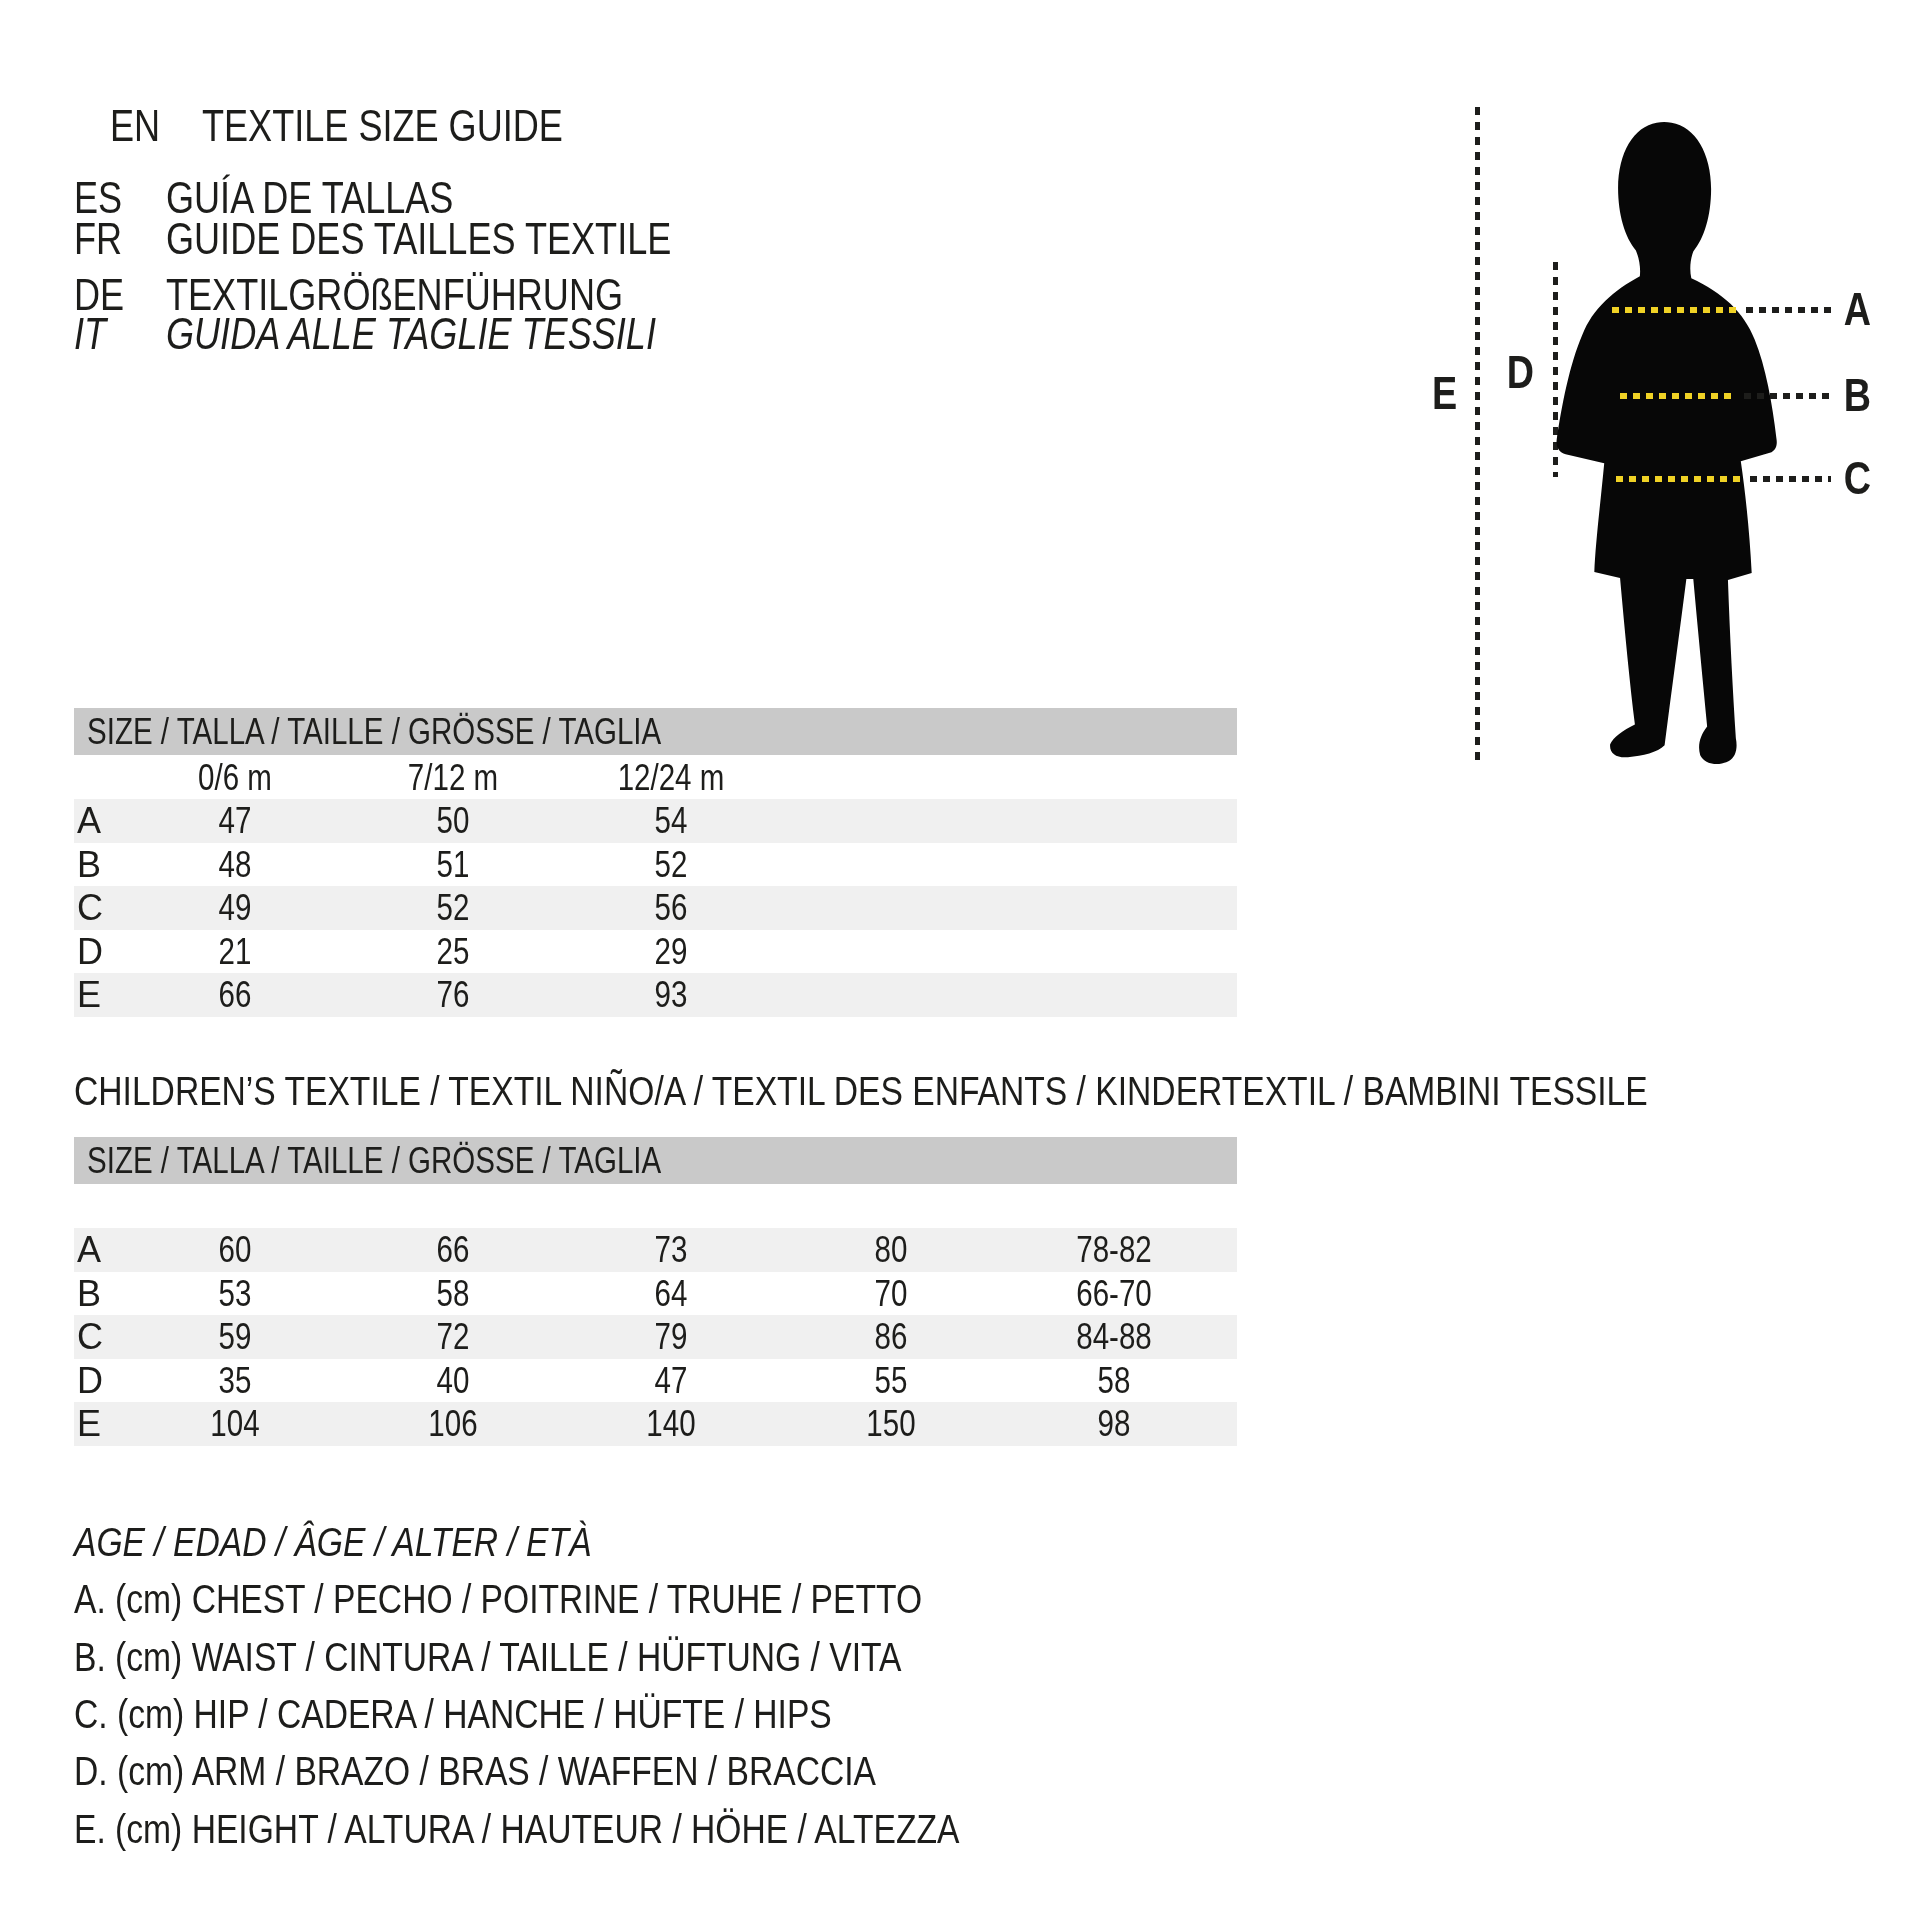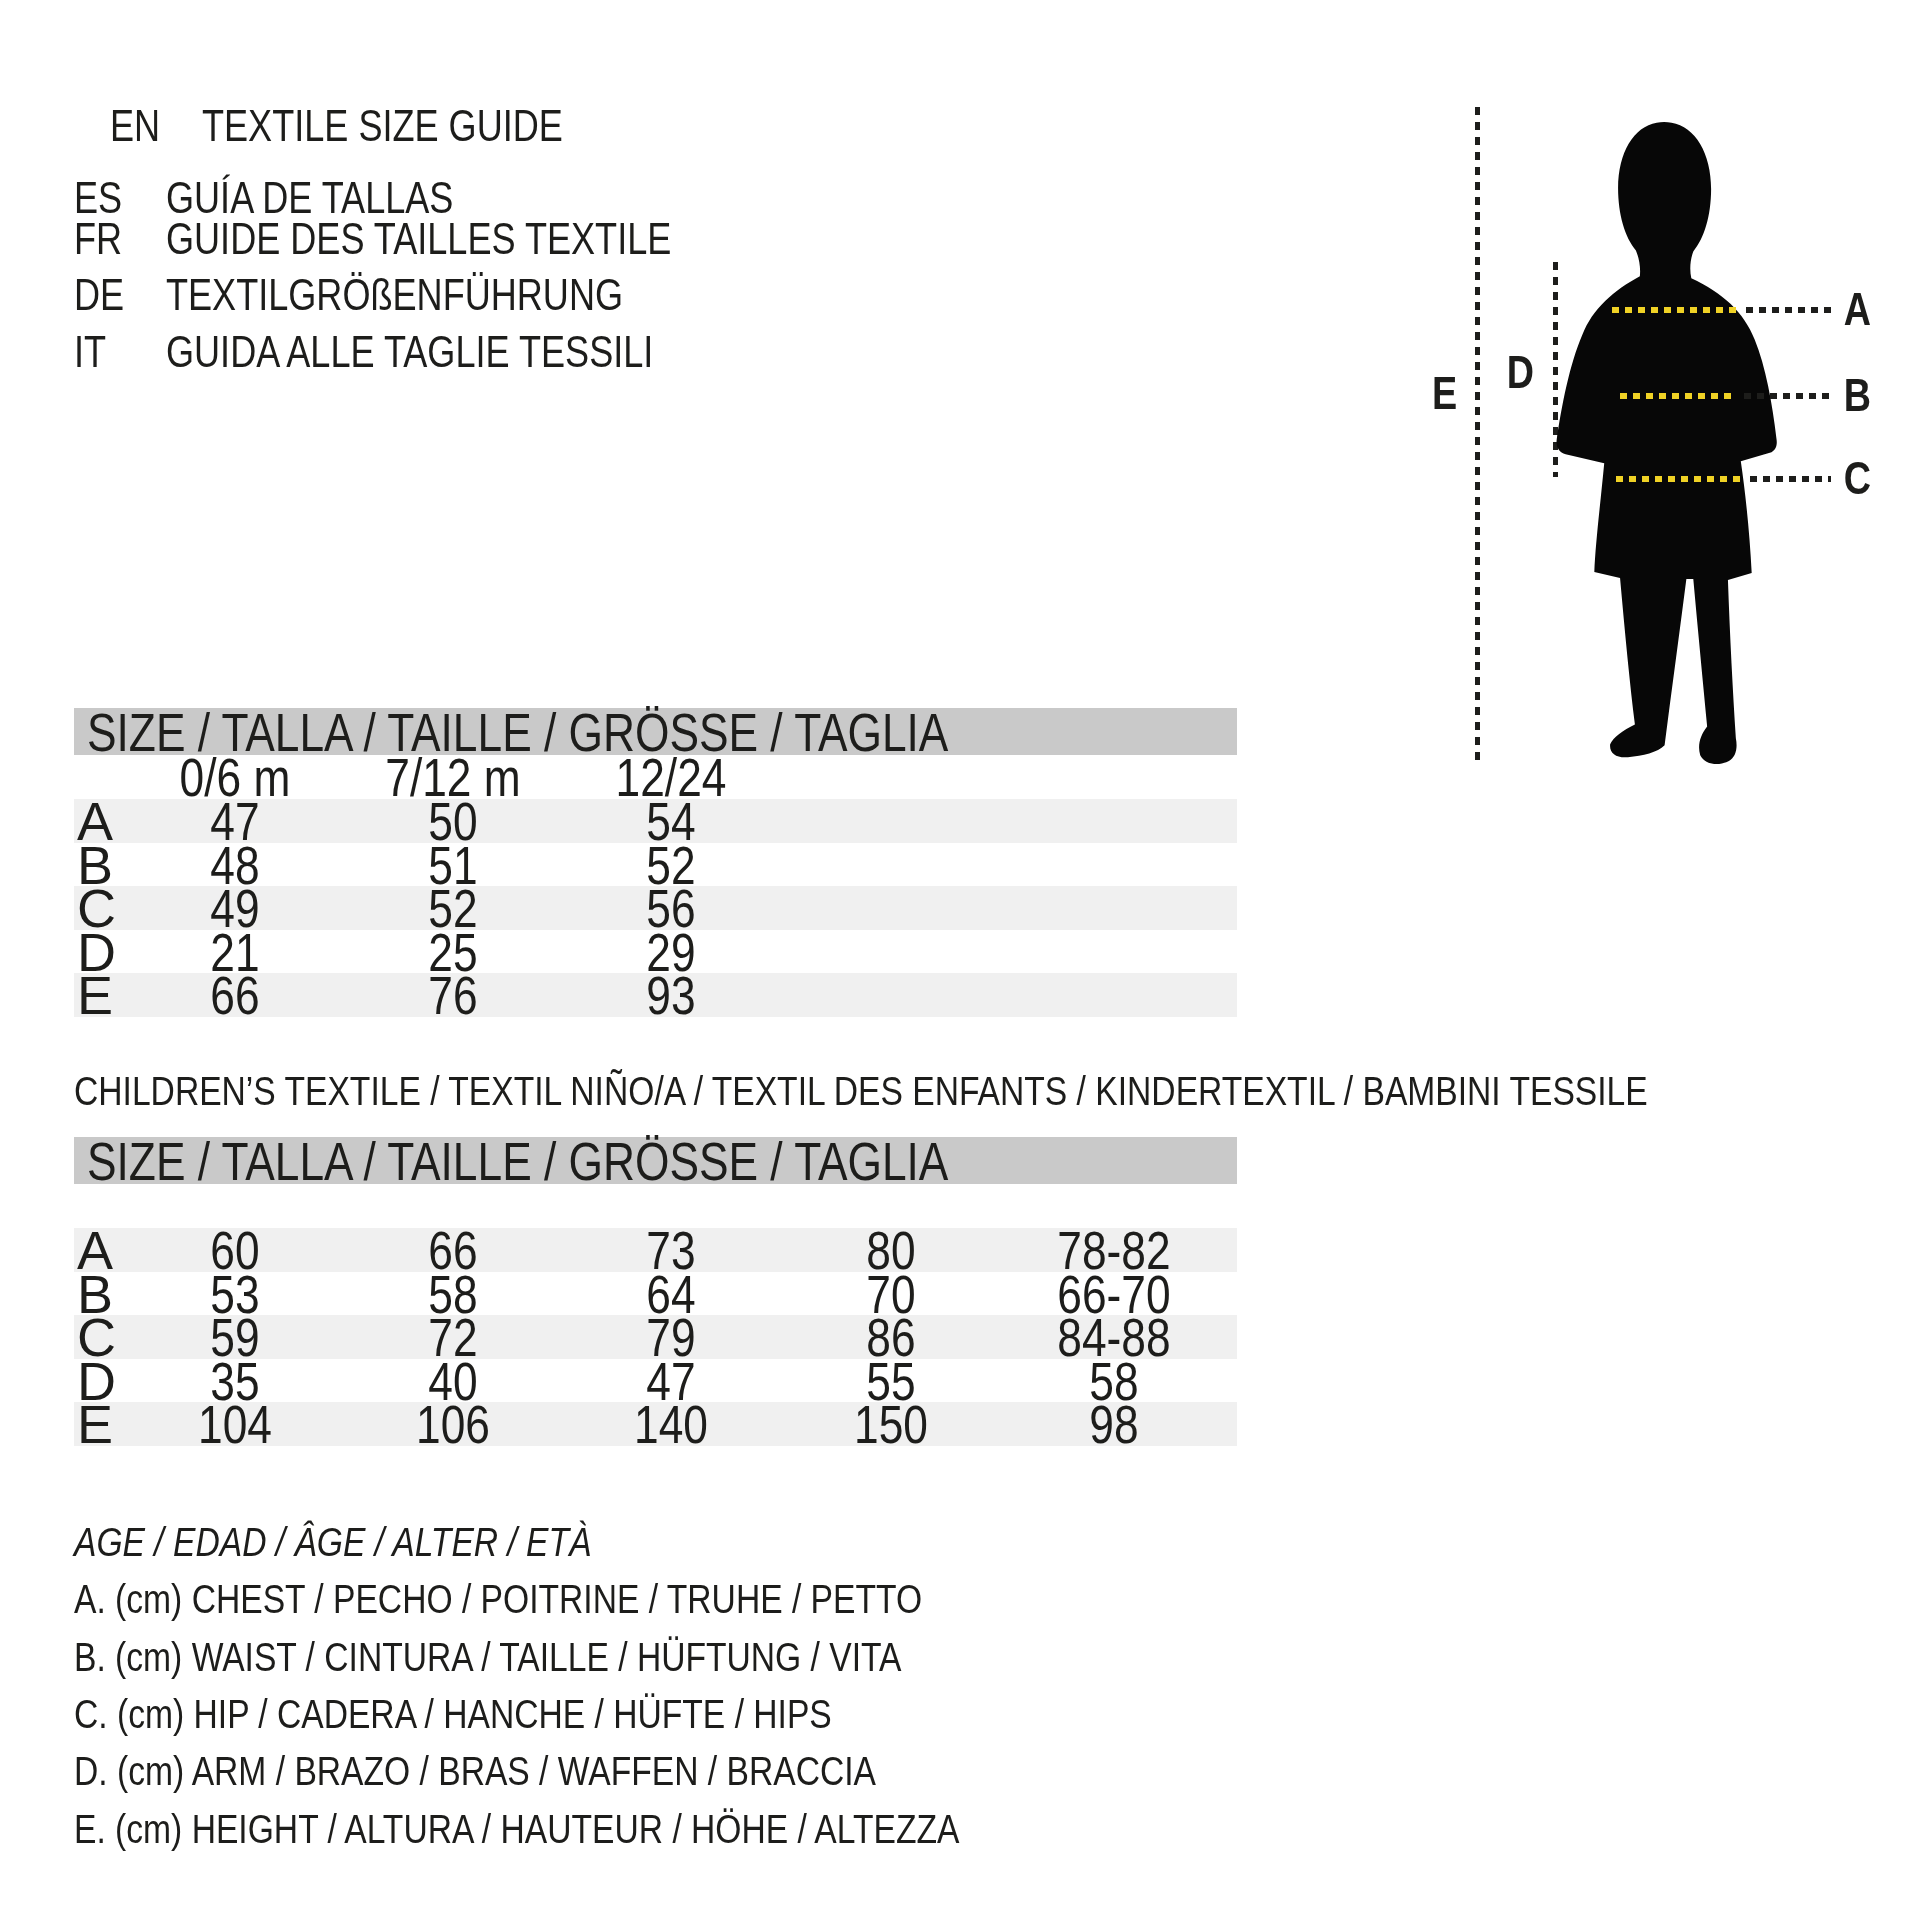--- a/index.html
+++ b/index.html
@@ -10,21 +10,21 @@
   .abs { position:absolute; }
   
   .sx { display:inline-block; transform:scaleX(0.82); transform-origin:0 50%; white-space:nowrap; }
   
   .lang-row { position:absolute; left:74px; height:51px; line-height:51px; font-size:44px; }
   .lang-title { position:absolute; left:92px; top:0; }
   
   .heading { position:absolute; left:74px; font-size:41px; line-height:44px; }
   .legend-line { position:absolute; left:74px; font-size:41px; line-height:44px; }
   
-  .table { position:absolute; left:74px; width:1163px; height:356px; font-size:54px; }
+  .table { position:absolute; left:74px; width:1163px; height:356px; font-size:36px; }
   .size-bar { position:absolute; left:0; right:0; top:0; height:47px; background:#c9c9c9; line-height:48px; padding-left:13px; box-sizing:border-box; }
   .chead-row { position:absolute; left:0; right:0; top:47px; height:45px; }
   .trow { position:absolute; left:0; right:0; height:44px; }
   .stripe { background:#f0f0f0; }
   .rlabel { position:absolute; left:3px; top:0; width:69px; line-height:44px; text-align:left; }
   .cell { position:absolute; top:0; width:188px; text-align:center; line-height:44px; transform:scaleX(0.82); }
   .chead-row .cell { line-height:45px; }
   .c1 { left:67px; } .c2 { left:285px; } .c3 { left:503px; } .c4 { left:723px; } .c5 { left:946px; }
   
   .vdash { position:absolute; width:5px; background:repeating-linear-gradient(180deg,#1d1d1b 0 8px,transparent 8px 15px); }
@@ -48,21 +48,21 @@
       <span class="lang-title"><span class="sx">GUÍA DE TALLAS</span></span>
     </div>
     <div class="lang-row" style="top:213px;">
       <span class="sx">FR</span>
       <span class="lang-title"><span class="sx">GUIDE DES TAILLES TEXTILE</span></span>
     </div>
     <div class="lang-row" style="top:269px;">
       <span class="sx">DE</span>
       <span class="lang-title"><span class="sx">TEXTILGRÖßENFÜHRUNG</span></span>
     </div>
-    <div class="lang-row" style="top:326px;">
+    <div class="lang-row" style="top:308px;font-style:italic;">
       <span class="sx">IT</span>
       <span class="lang-title"><span class="sx">GUIDA ALLE TAGLIE TESSILI</span></span>
     </div>
   </div>
 
   <div>
     <div class="vdash" style="left:1475px; top:107px; height:653px;"></div>
     <div class="vdash" style="left:1553px; top:262px; height:215px;"></div>
 
     <svg class="abs" style="left:1525px; top:99px;" width="297" height="673" viewBox="0 0 300 680" aria-hidden="true">

